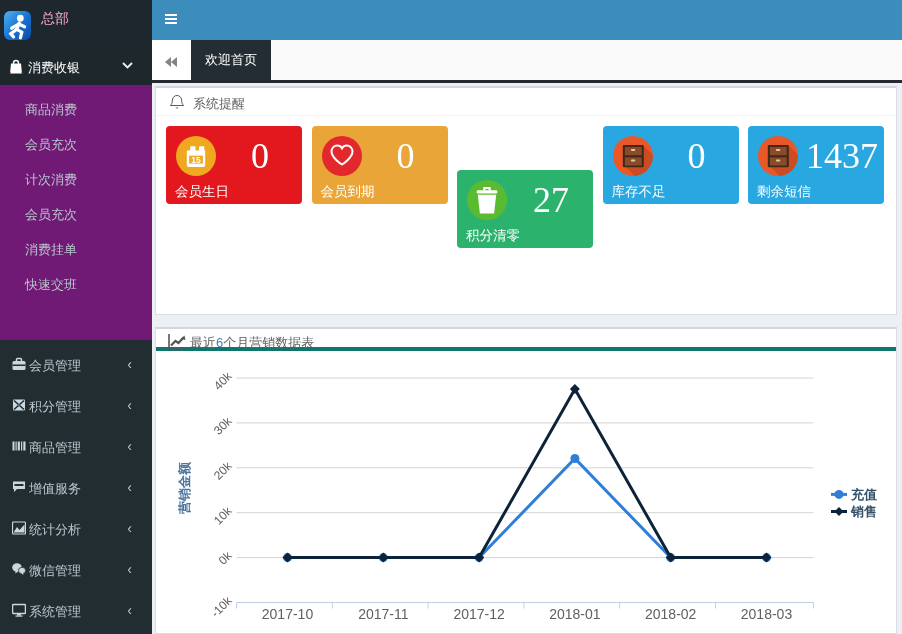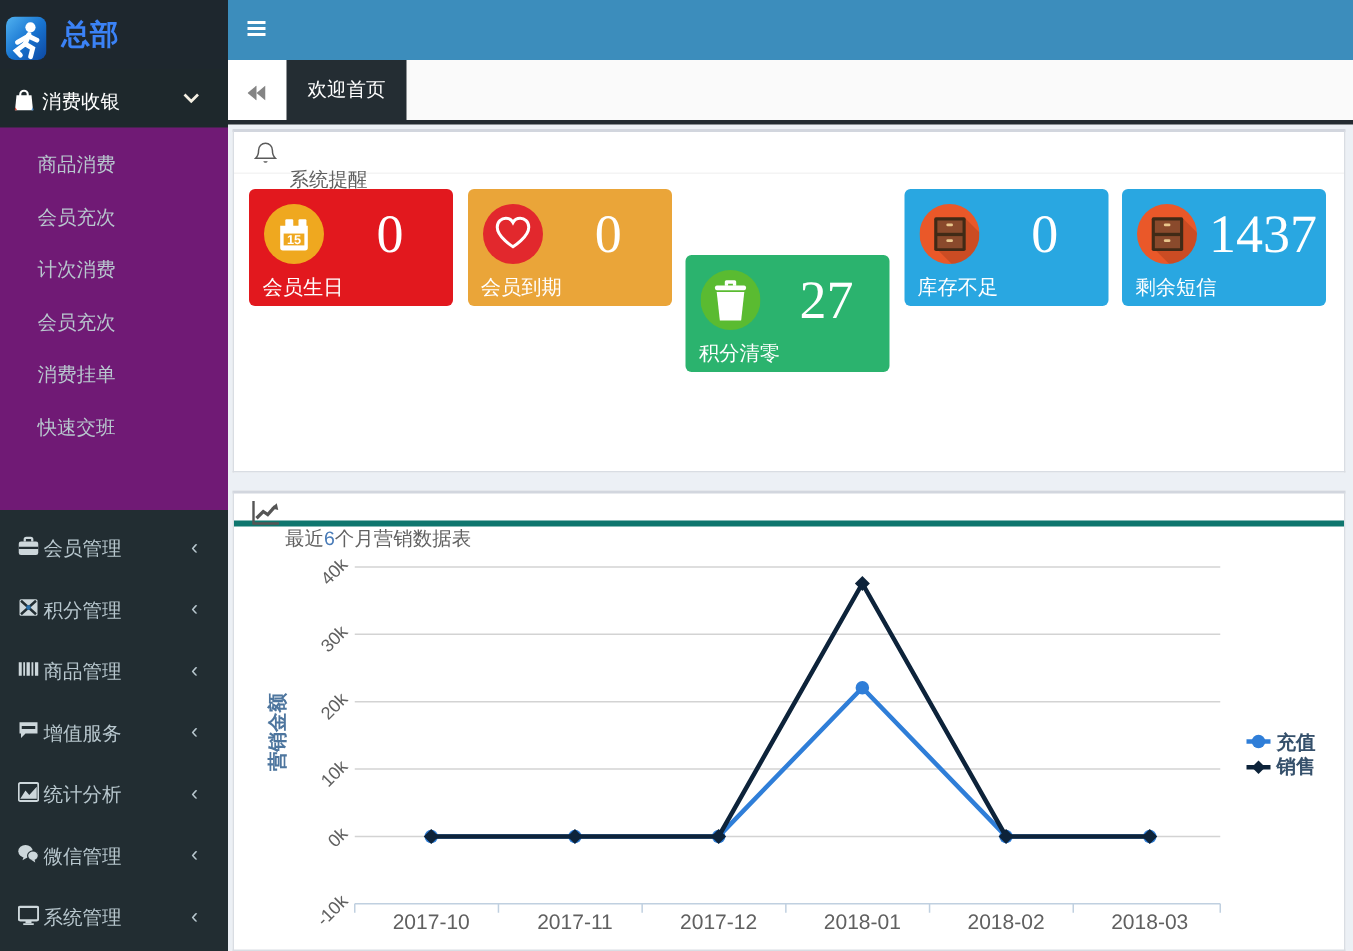--- a/index.html
+++ b/index.html
@@ -3,21 +3,21 @@
 <meta charset="utf-8">
 <style>
 * { margin:0; padding:0; box-sizing:border-box; }
 html,body { width:902px; height:634px; overflow:hidden; }
 body { font-family:"Liberation Sans", sans-serif; background:#ecf0f5; position:relative; }
 .abs { position:absolute; }
 
 
 #sidebar { left:0; top:0; width:152px; height:634px; background:#222d32; }
 #logo { left:0; top:0; width:152px; height:46px; background:#1e272e; }
-#logo .txt { position:absolute; left:41px; top:10px; color:#3b82f6; font-size:19px; font-weight:bold; }
+#logo .txt { position:absolute; left:41px; top:10px; color:#f9a8d4; font-size:14px; font-weight:normal; }
 #navactive { left:0; top:46px; width:152px; height:39px; background:#1e282c; }
 #submenu { left:0; top:85px; width:152px; height:255px; background:#701a75; padding-top:7px; }
 #submenu div { height:35px; line-height:35px; padding-left:25px; color:#b8c7ce; font-size:13px; }
 #mainmenu { left:0; top:343px; width:152px; }
 #mainmenu .mi { position:relative; height:41px; color:#b8c7ce; font-size:13px; }
 #mainmenu .mi span.t { position:absolute; left:29px; top:14px; }
 #mainmenu .mi .ic { position:absolute; left:12px; top:14px; width:14px; height:14px; }
 .chev { position:absolute; right:20px; top:13px; color:#b8c7ce; font-size:14px; font-family:"Liberation Sans",sans-serif; }
 
 
@@ -27,21 +27,21 @@
 
 
 #tabbar { left:152px; top:40px; width:750px; height:43px; background:#fafafa; border-bottom:3px solid #232b31; }
 #backbtn { position:absolute; left:0; top:0; width:39px; height:40px; background:#fff; }
 #tab1 { position:absolute; left:39px; top:0; width:80px; height:40px; background:#242d33; color:#fff; font-size:13px; text-align:center; line-height:40px; }
 
 
 .panel { background:#fff; border:1px solid #d9dde3; border-top:2px solid #d2d6de; }
 #panel1 { left:155px; top:86px; width:742px; height:229px; }
 #panel1 .hd { height:28px; border-bottom:1px solid #f4f4f4; position:relative; }
-.hd .htxt { position:absolute; left:37px; top:7px; font-size:13px; color:#616161;margin-top:16px; }
+.hd .htxt { position:absolute; left:37px; top:7px; font-size:13px; color:#616161; }
 #panel2 { left:155px; top:326.5px; width:742px; height:307.5px; }
 #panel2 .hd { height:22px; border-bottom:4px solid #0f766e; position:relative; }
 #panel2 .htxt { left:34px; top:5px; }
 
 
 #boxrow { position:absolute; left:10px; top:37.5px; }
 .sbox { position:absolute; top:0; width:136px; height:78px; border-radius:4px; color:#fff; }
 .sbox .num { position:absolute; left:56px; right:4px; top:9px; text-align:center; font-family:"Liberation Serif", serif; font-size:36px; line-height:42px; }
 .sbox .lbl { position:absolute; left:9px; top:57px; font-size:13.5px; }
 .sbox svg { position:absolute; left:10px; top:10px; }

